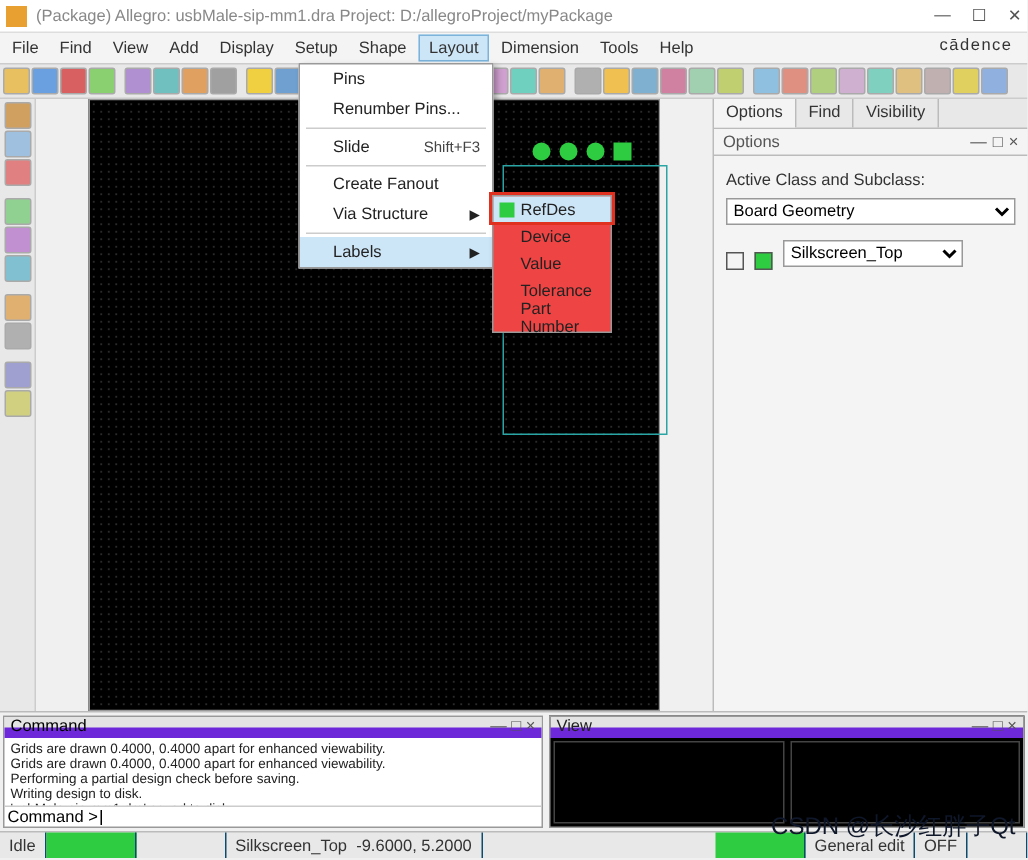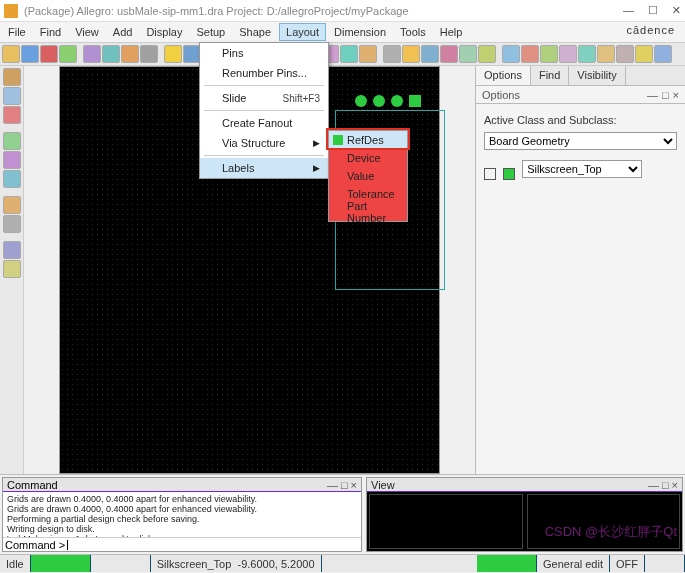--- a/index.html
+++ b/index.html
@@ -43,33 +43,33 @@
 .dropmenu .mi .arrow{margin-left:auto;font-size:9px;}
 .dropmenu .mi .sc{margin-left:auto;color:#444;font-size:10px;}
 .dropmenu .msep{height:1px;background:#ccc;margin:2px 4px;}
 .submenu{position:absolute;left:328px;top:130px;width:80px;background:#ef4444;border:1px solid #999;box-shadow:2px 2px 4px rgba(0,0,0,.3);z-index:51;}
 .redbox{position:absolute;left:326px;top:128px;width:84px;height:22px;border:2px solid #e03020;z-index:52;pointer-events:none;}
 .submenu .mi{height:18px;display:flex;align-items:center;padding:0 8px 0 18px;color:#222;}
 .submenu .mi.sel{background:#cde6f7;}
 .submenu .mi .ico{width:10px;height:10px;background:#2ecc40;position:absolute;left:4px;}
 .bottomrow{display:flex;height:80px;border-top:1px solid #bbb;}
 .cmdpane{width:360px;border:1px solid #999;background:#fff;margin:2px;display:flex;flex-direction:column;}
-.pheader{height:14px;background:#e4e4e4;border-bottom:1px solid #6d28d9;display:flex;align-items:center;padding:0 4px;font-size:10px;gap:28px;}
+.pheader{height:14px;background:#e4e4e4;border-bottom:7px solid #6d28d9;display:flex;align-items:flex-start;padding:0 4px;font-size:10px;gap:28px;}
 .pheader .dots{margin-left:auto;display:flex;gap:3px;color:#555;font-size:9px;}
 .cmdtext{flex:1;padding:2px 4px;font-size:9px;color:#222;line-height:10px;overflow:hidden;}
 .cmdinput{height:14px;border-top:1px solid #ccc;display:flex;align-items:center;padding:0 2px;font-size:9px;}
 .cmdinput .curs{width:1px;height:10px;background:#000;margin-left:2px;}
 .viewpane{flex:1;border:1px solid #999;background:#000;margin:2px;display:flex;flex-direction:column;}
 .viewpane .pheader{background:#e4e4e4;color:#222;}
 .viewbody{flex:1;display:flex;}
 .viewbody div{flex:1;border:1px solid #444;margin:2px;}
 .statusbar{height:18px;background:#e8e8e8;border-top:1px solid #bbb;display:flex;align-items:center;font-size:10px;color:#333;}
 .statusbar .sseg{padding:0 6px;border-right:1px solid #0c4a6e;height:100%;display:flex;align-items:center;}
 .statusbar .green{background:#2ecc40;width:60px;}
-.watermark{position:absolute;right:8px;bottom:32px;color:#701a75;font-size:13px;z-index:60;pointer-events:none;}
+.watermark{position:absolute;right:8px;bottom:11px;color:#0f172a;font-size:16px;z-index:60;pointer-events:none;}
 </style>
 </head>
 <body>
 
 <div class="titlebar">
   <div class="ticon"></div>
   <div class="ttext">(Package) Allegro: usbMale-sip-mm1.dra  Project: D:/allegroProject/myPackage</div>
   <div class="wincontrols">
     <span>—</span>
     <span>☐</span>

